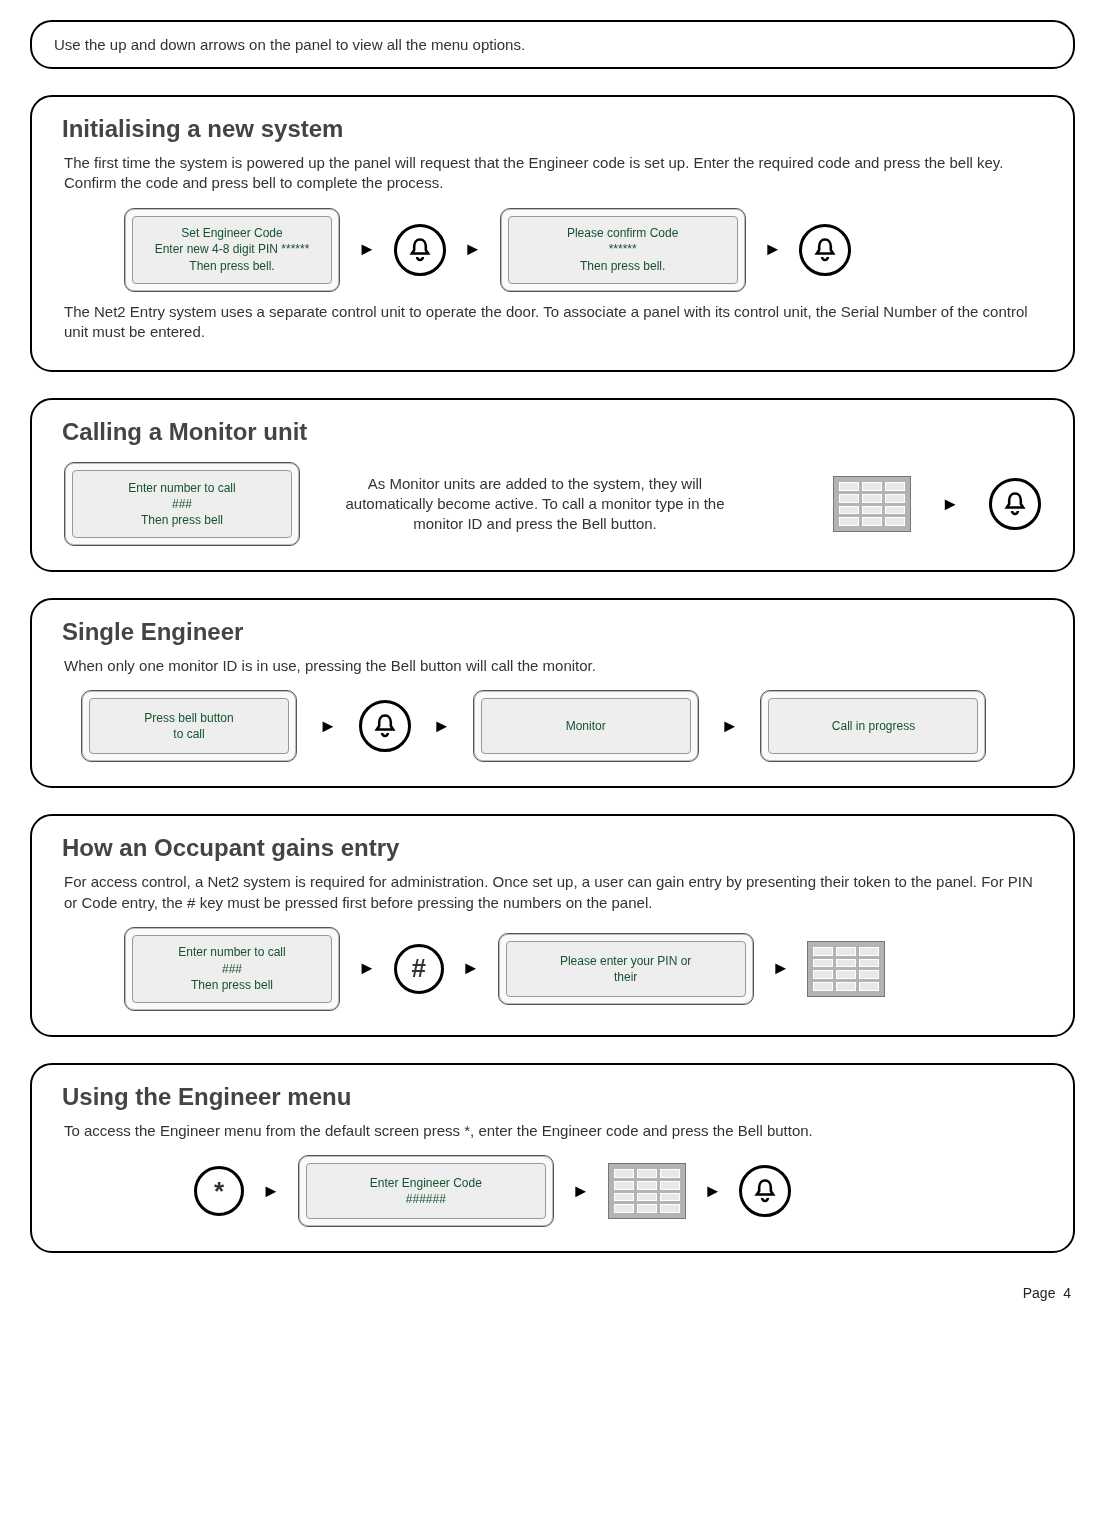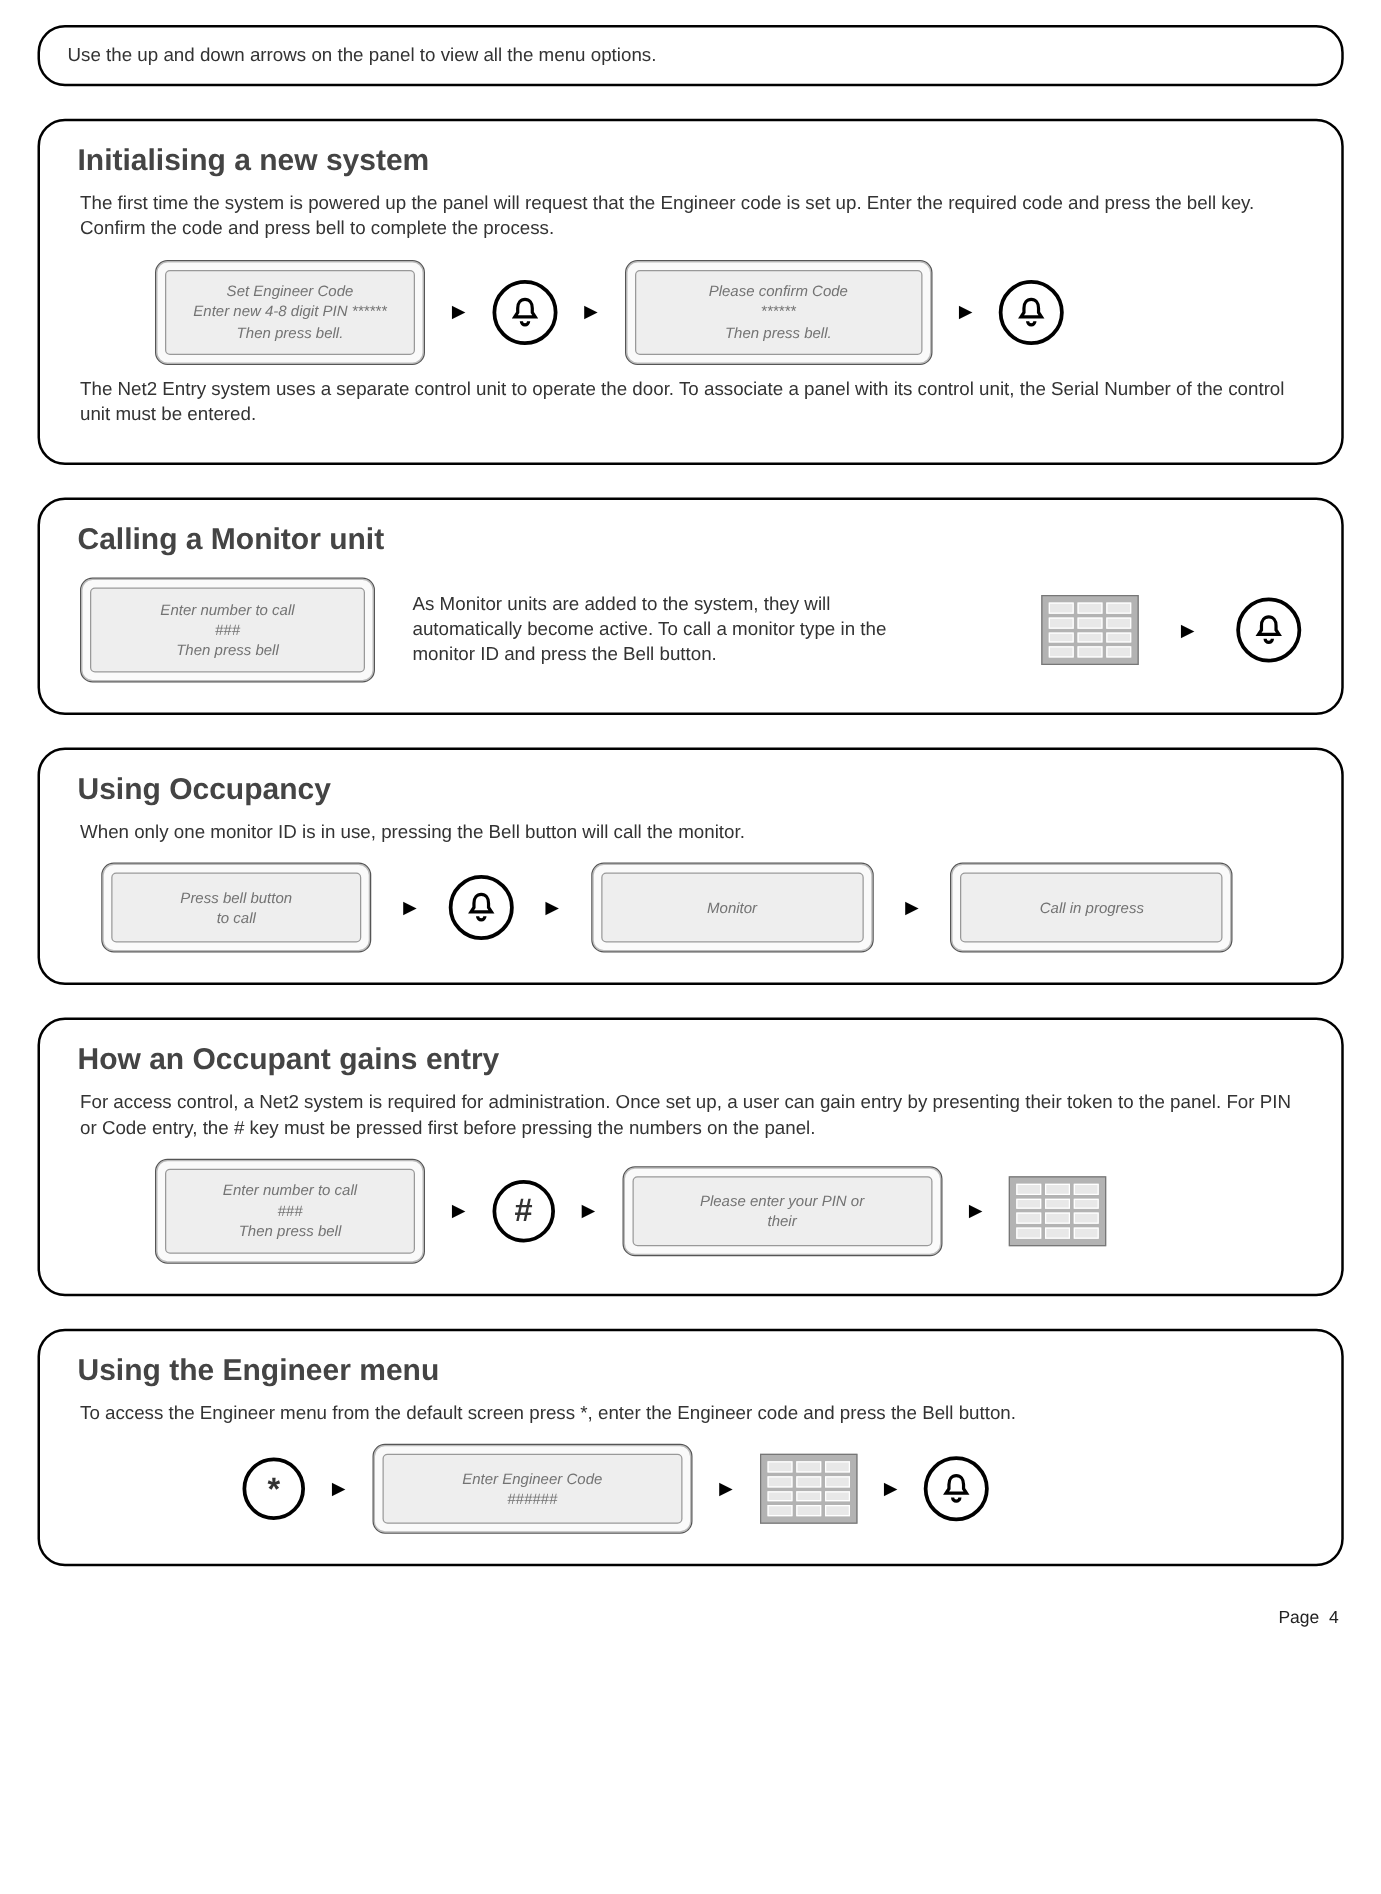--- a/index.html
+++ b/index.html
@@ -57,26 +57,25 @@
   }
   .lcd-inner {
     border: 1px solid #999;
     border-radius: 4px;
     background: #eee;
     padding: 8px 10px;
     text-align: center;
     font-family: Arial, sans-serif;
     font-size: 12px;
     line-height: 1.35;
-    color: #737373;
+    color: #14532d;
     min-height: 38px;
     display: flex;
     flex-direction: column;
     justify-content: center;
-    font-style: italic;
   }
   .lcd-inner.tall { min-height: 50px; }
   .arrow {
     font-size: 18px;
     color: #000;
     user-select: none;
   }
   .bell {
     width: 46px; height: 46px;
     border: 3px solid #000;
@@ -113,20 +112,21 @@
     text-align: right;
     font-size: 14px;
     color: #222;
     padding: 6px 4px 0 0;
     margin-top: 19px;
   }
   .col-text {
     font-size: 15px;
     line-height: 1.35;
     max-width: 410px;
+    text-align: center;
   }
   .section-call-row {
     display: flex;
     align-items: center;
     gap: 30px;
     margin: 16px 10px 10px 10px;
   }
 </style>
 </head>
 <body>
@@ -201,21 +201,21 @@
     <span class="arrow">►</span>
     <span class="bell">
       <svg width="28" height="28" viewBox="0 0 24 24">
           <path fill="none" stroke="#000" stroke-width="2.2" d="M12 3c3 0 5 2.5 5 6v3l2 3H5l2-3V9c0-3.5 2-6 5-6zm-2.5 15a2.5 2.5 0 0 0 5 0"></path>
         </svg>
     </span>
   </div>
 </div>
 
 <div class="panel">
-  <div class="heading">Using Occupancy</div>
+  <div class="heading">Single Engineer</div>
   <div class="body-text">When only one monitor ID is in use, pressing the Bell button will call the monitor.</div>
   <div class="flow tight">
     <div class="lcd-outer">
       <div class="lcd-inner">
         <div>Press bell button</div>
         <div>to call</div>
       </div>
     </div>
     <span class="arrow">►</span>
     <span class="bell">

